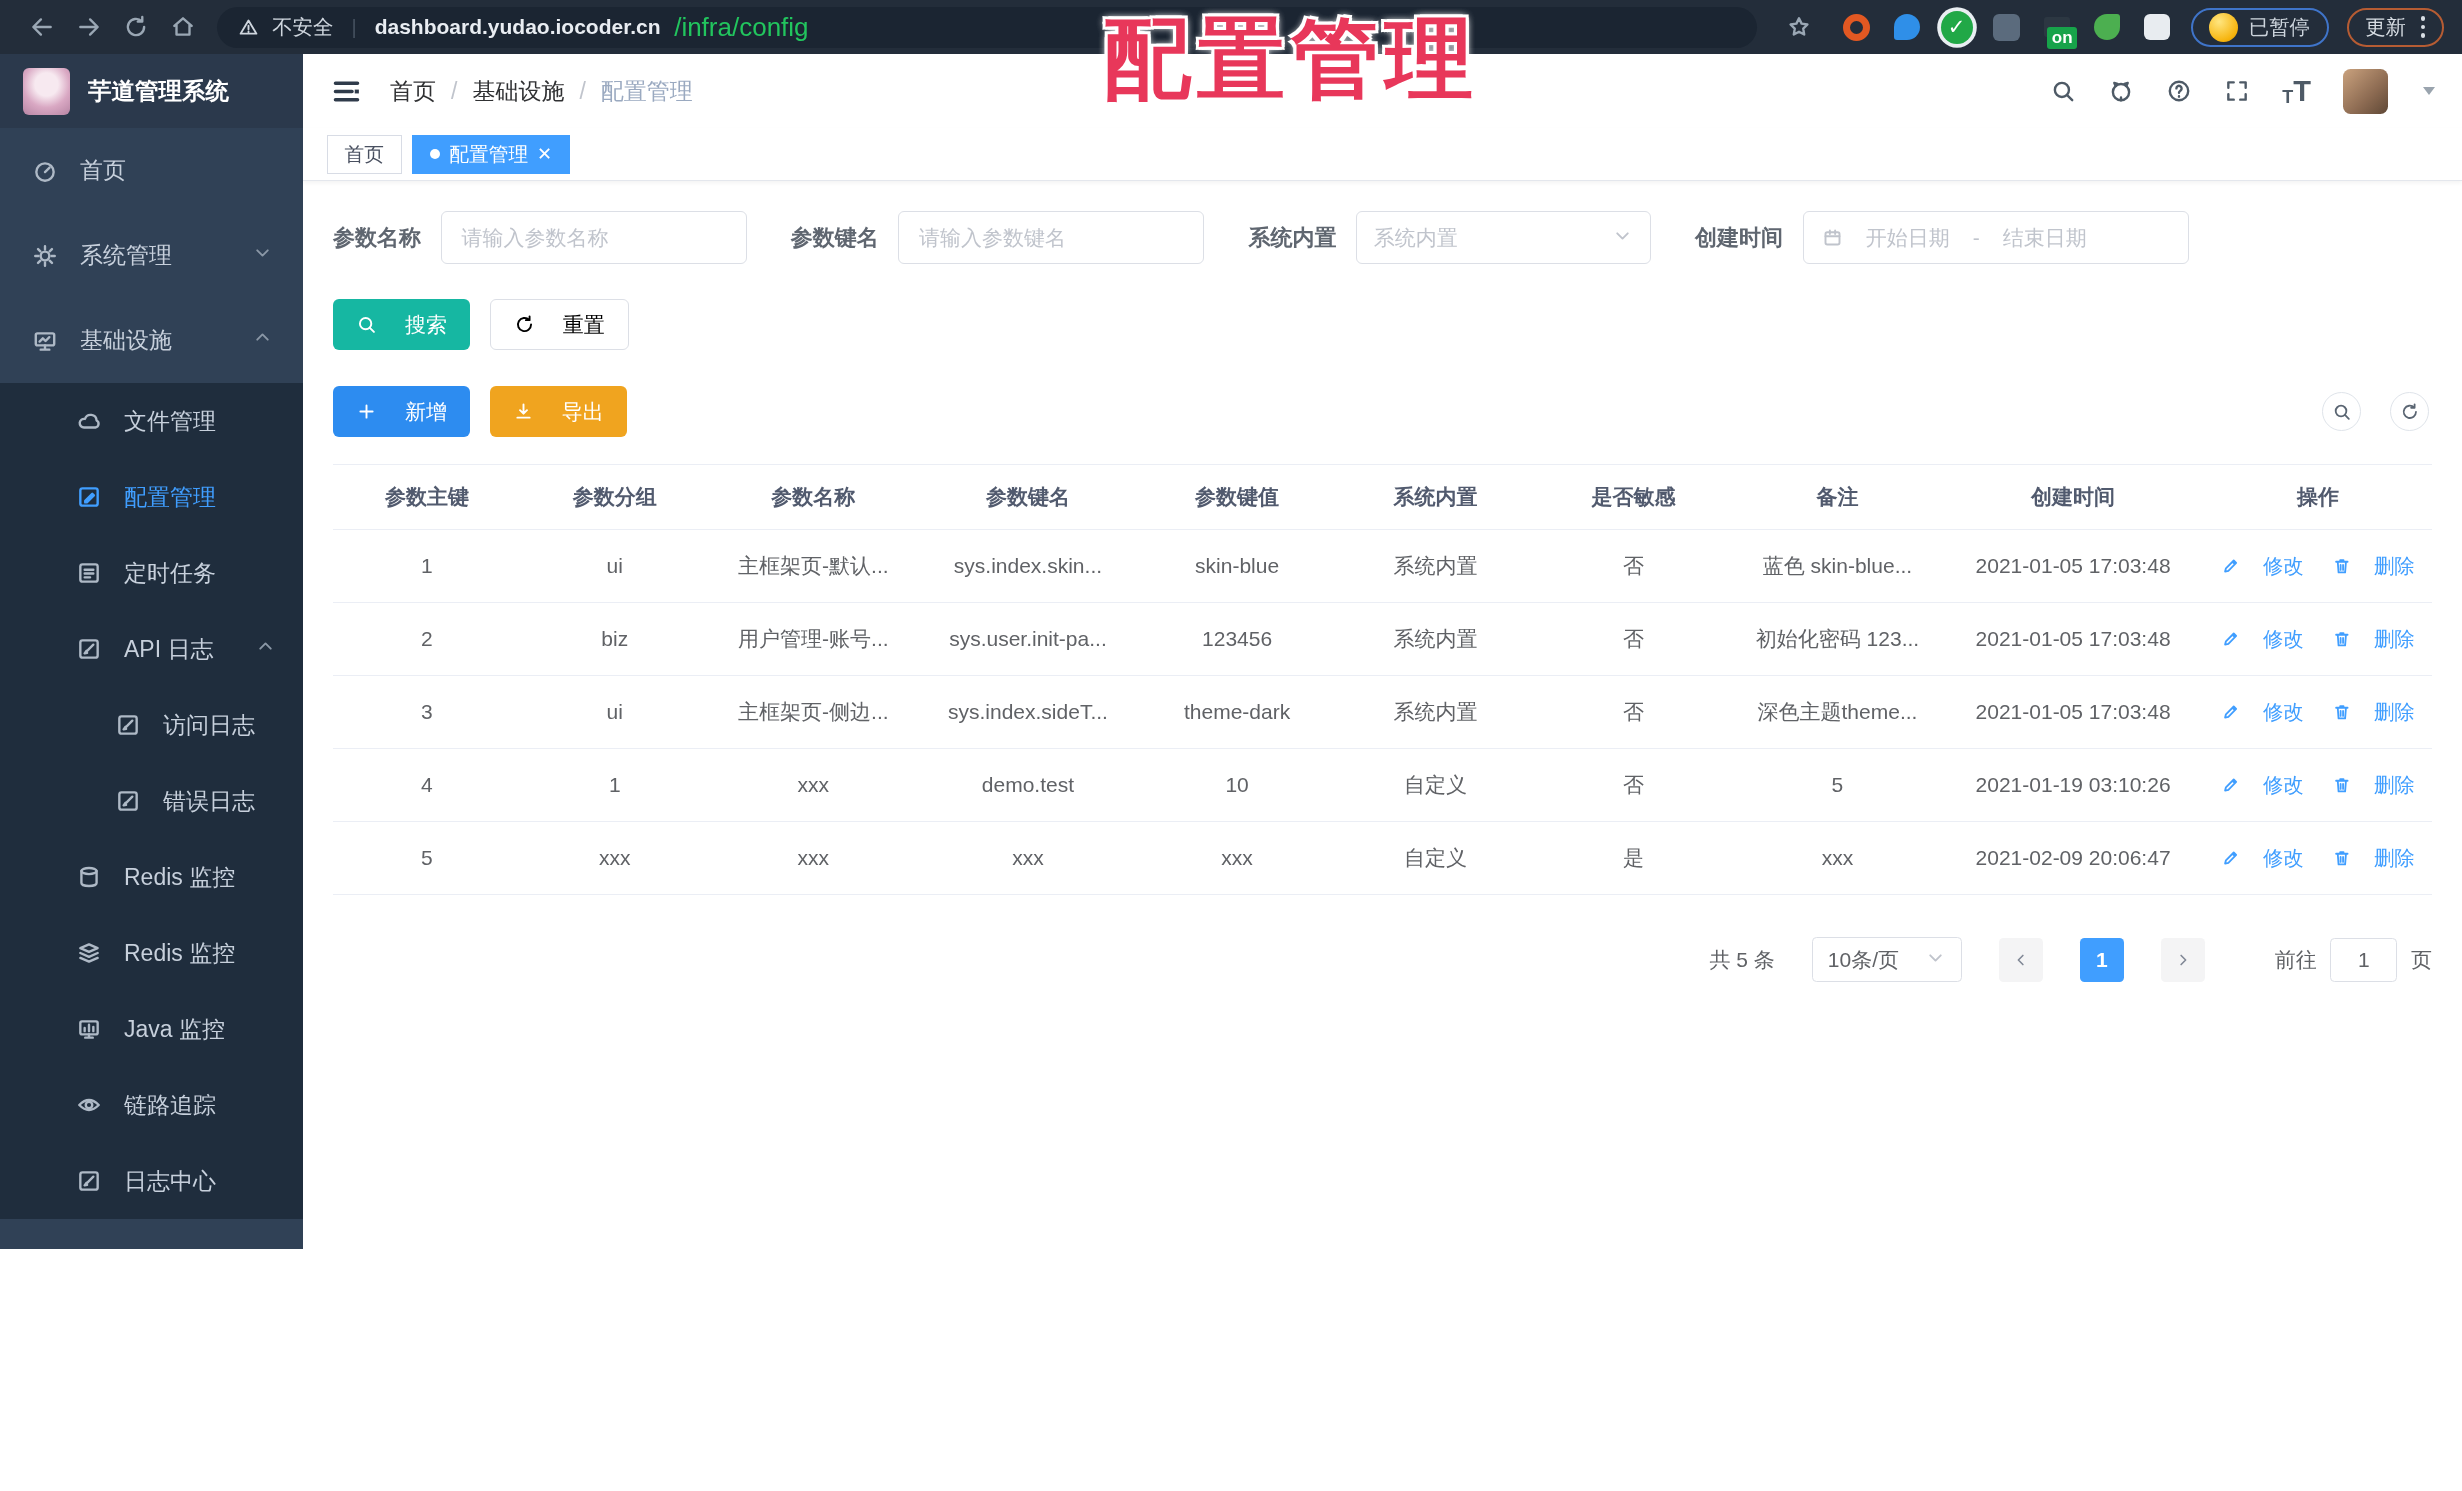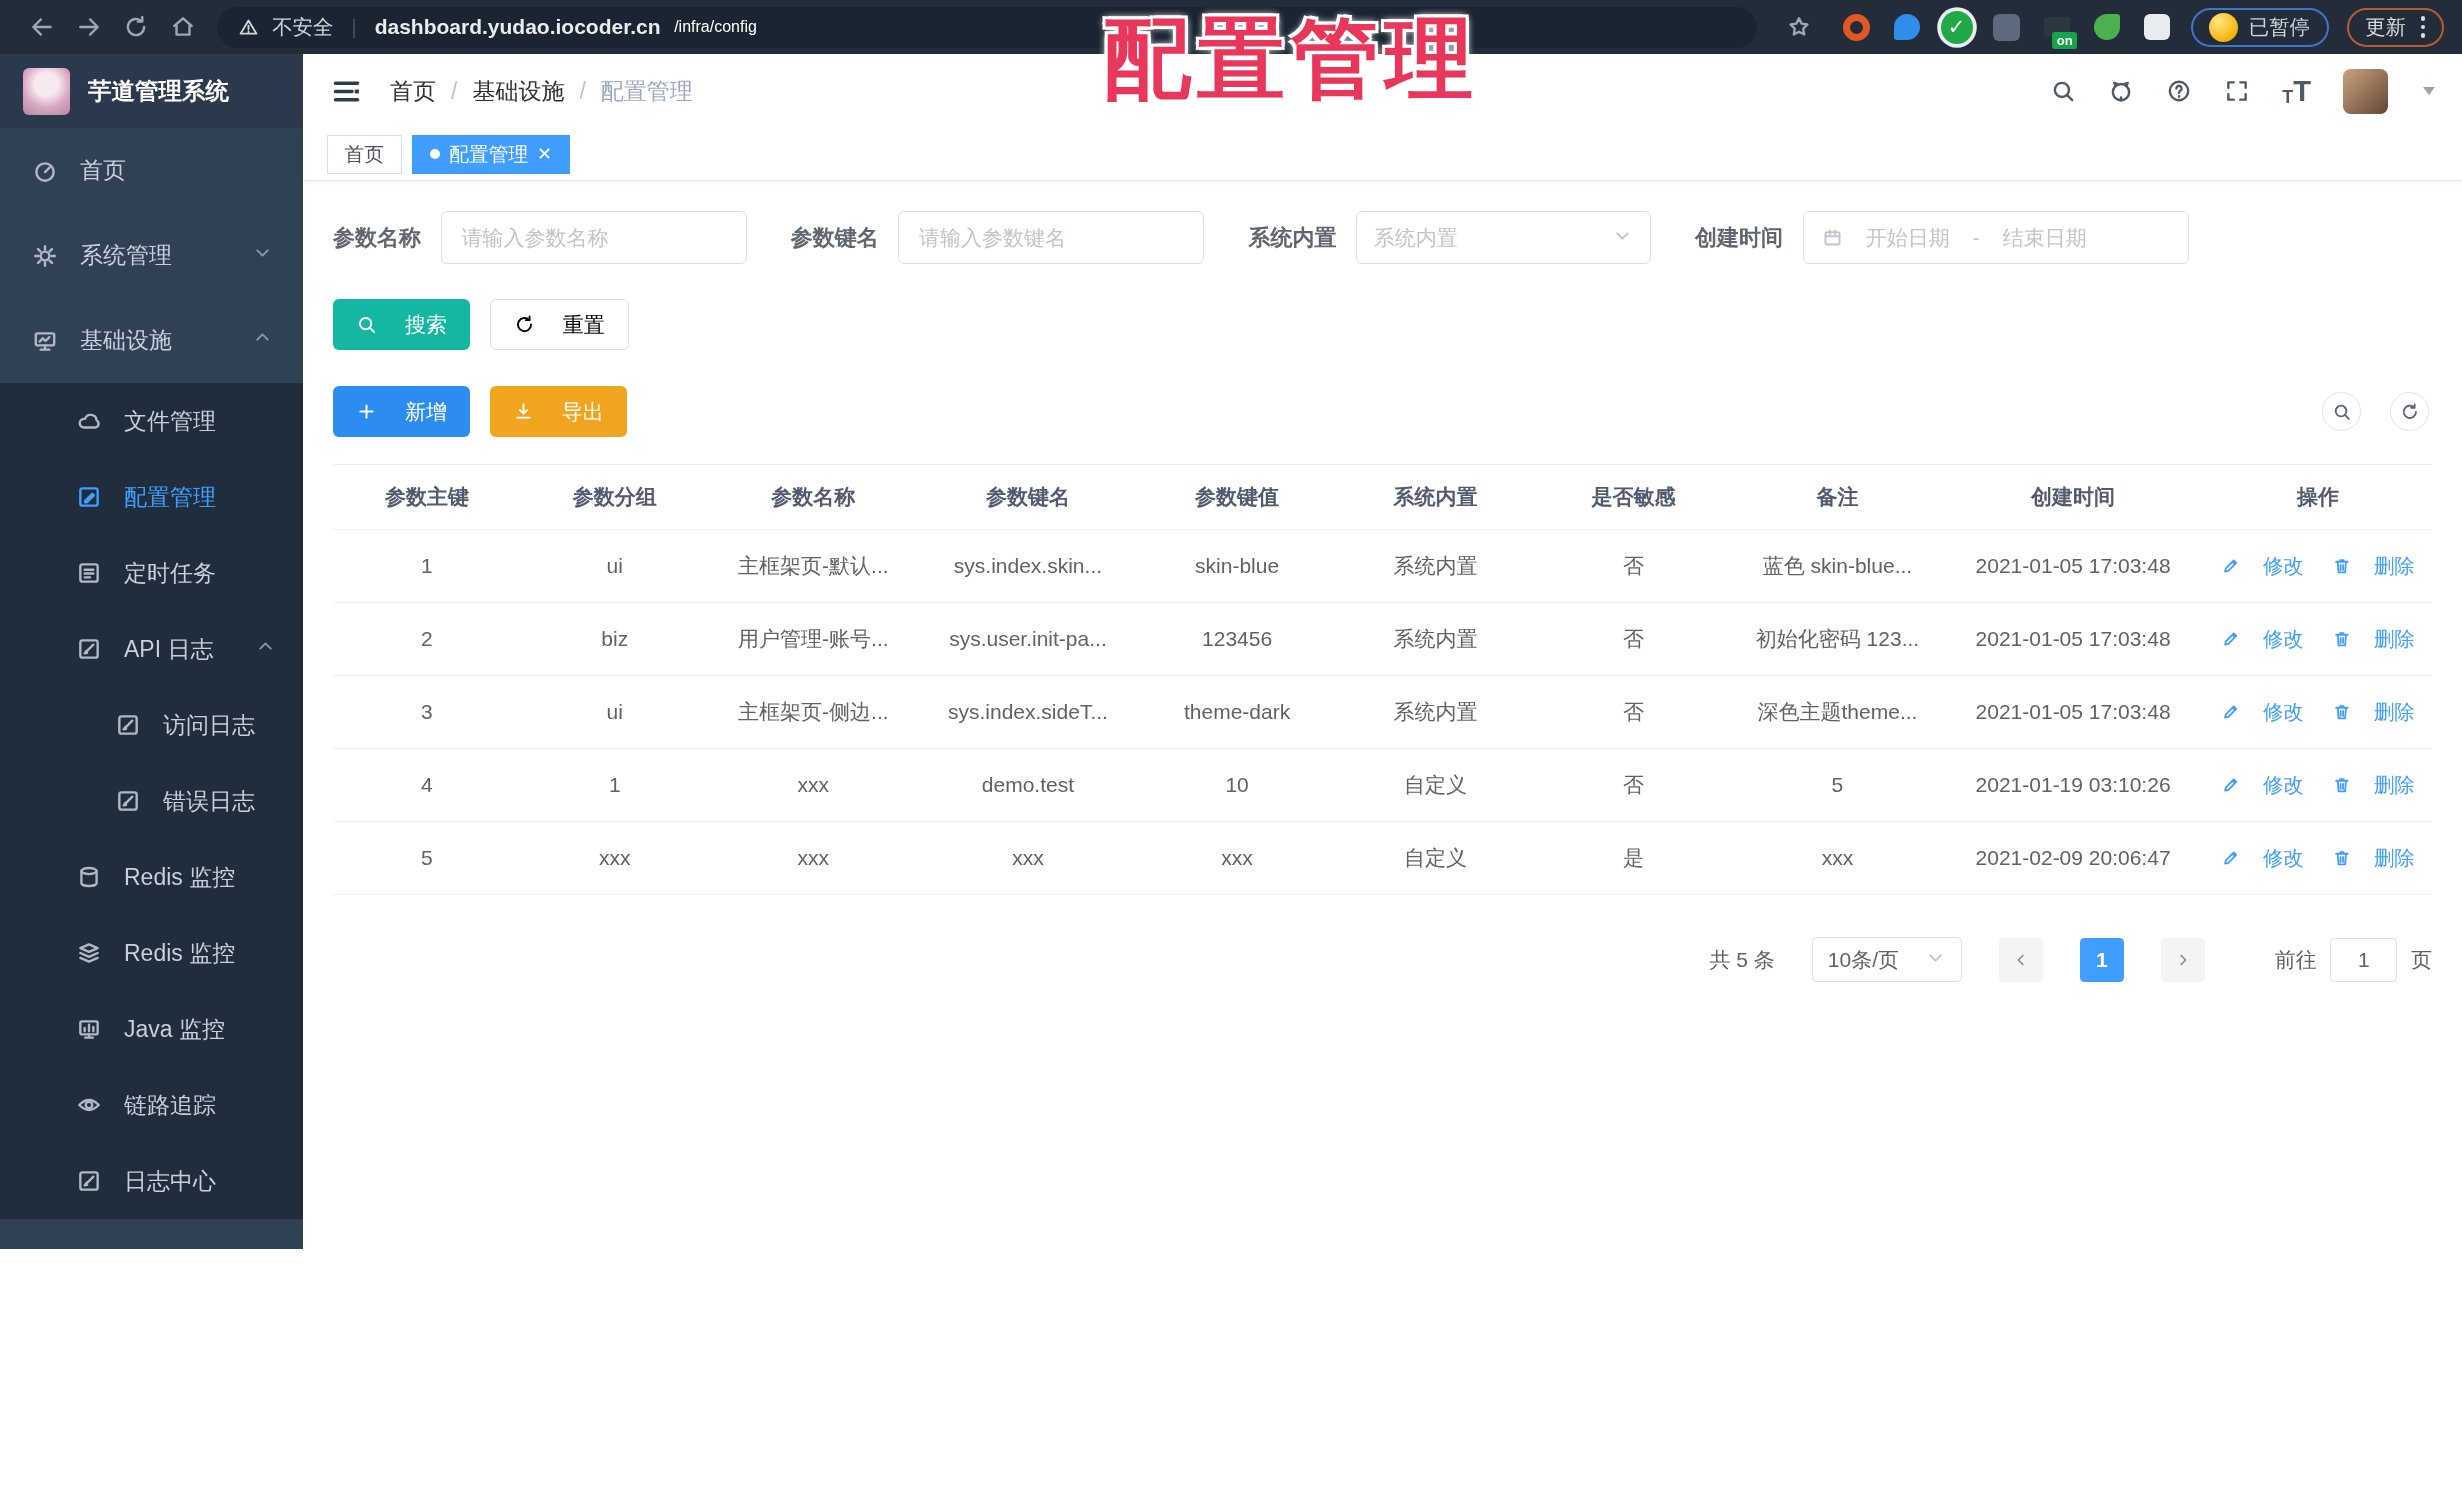--- a/index.html
+++ b/index.html
@@ -9,29 +9,29 @@
 
   
   .browser-bar { height:54px; background:#232d3a; display:flex; align-items:center; padding:0 18px; }
   .bicon { width:47px; height:47px; display:flex; align-items:center; justify-content:center; color:#9aa7b4; flex:0 0 auto; }
   .i { width:26px; height:26px; stroke:currentColor; fill:none; stroke-width:2.2; stroke-linecap:round; stroke-linejoin:round; }
   .i-sm { width:21px; height:21px; }
   .url-pill { flex:1; height:41px; background:#1b2532; border-radius:21px; display:flex; align-items:center; padding:0 21px; margin:0 10.6px; gap:13.6px; min-width:0; }
   .sec-label { color:#cfd6de; font-size:20.4px; }
   .url-divider { color:#46525f; font-size:19.7px; padding:0 4.5px; }
   .url-host { color:#e9edf2; font-size:21px; font-weight:bold; }
-  .url-path { color:#ffffff; font-size:16px; }
+  .url-path { color:#22c55e; font-size:26px; }
   .chrome-right { display:flex; align-items:center; gap:18px; margin-left:7.6px; flex:0 0 auto; }
   .ext { width:32px; height:32px; display:flex; align-items:center; justify-content:center; position:relative; }
   .ext-ring { width:27px; height:27px; border:7.6px solid #e25822; border-radius:50%; }
   .ext-pin { width:26px; height:26px; border-radius:50% 50% 50% 3px; background:#2f8fe8; }
   .ext-check { width:33px; height:33px; border-radius:50%; background:#21a847; box-shadow:0 0 0 3.8px #e9eef2; color:#fff; font-size:21px; display:flex; align-items:center; justify-content:center; font-weight:bold; }
   .ext-gray { width:27px; height:27px; border-radius:6px; background:#5b6b7d; }
   .ext-dark { width:26px; height:19.7px; background:#2c3742; border-radius:3px; }
-  .ext-on { position:absolute; right:-4.5px; bottom:-6px; background:#17a34a; color:#fff; font-size:13px; padding:0.8px 4.5px; border-radius:3px; font-weight:bold;margin-top:22px; }
+  .ext-on { position:absolute; right:-4.5px; bottom:-6px; background:#17a34a; color:#fff; font-size:17px; padding:0.8px 4.5px; border-radius:3px; font-weight:bold;margin-top:22px; }
   .ext-sprout { width:26px; height:26px; border-radius:50% 3px 50% 50%; background:#4caf50; }
   .ext-puzzle { width:26px; height:26px; border-radius:6px; background:#e8ecf0; }
   .chrome-pill { height:39px; border-radius:21px; display:flex; align-items:center; gap:10.6px; padding:0 16.6px; font-size:20.4px; flex:0 0 auto; }
   .pill-paused { border:2.3px solid #3f74c9; color:#cdd5dd; }
   .pill-update { border:2.3px solid #b65c33; color:#d8dee4; gap:15px; }
   .emoji-dot { width:29px; height:29px; border-radius:50%; background:radial-gradient(circle at 35% 30%, #ffe680, #f6b40e 70%, #d78f00); }
   .vdots { display:flex; flex-direction:column; gap:3.8px; }
   .vdots span { width:4.5px; height:4.5px; border-radius:50%; background:#d8dee4; }
 
   

